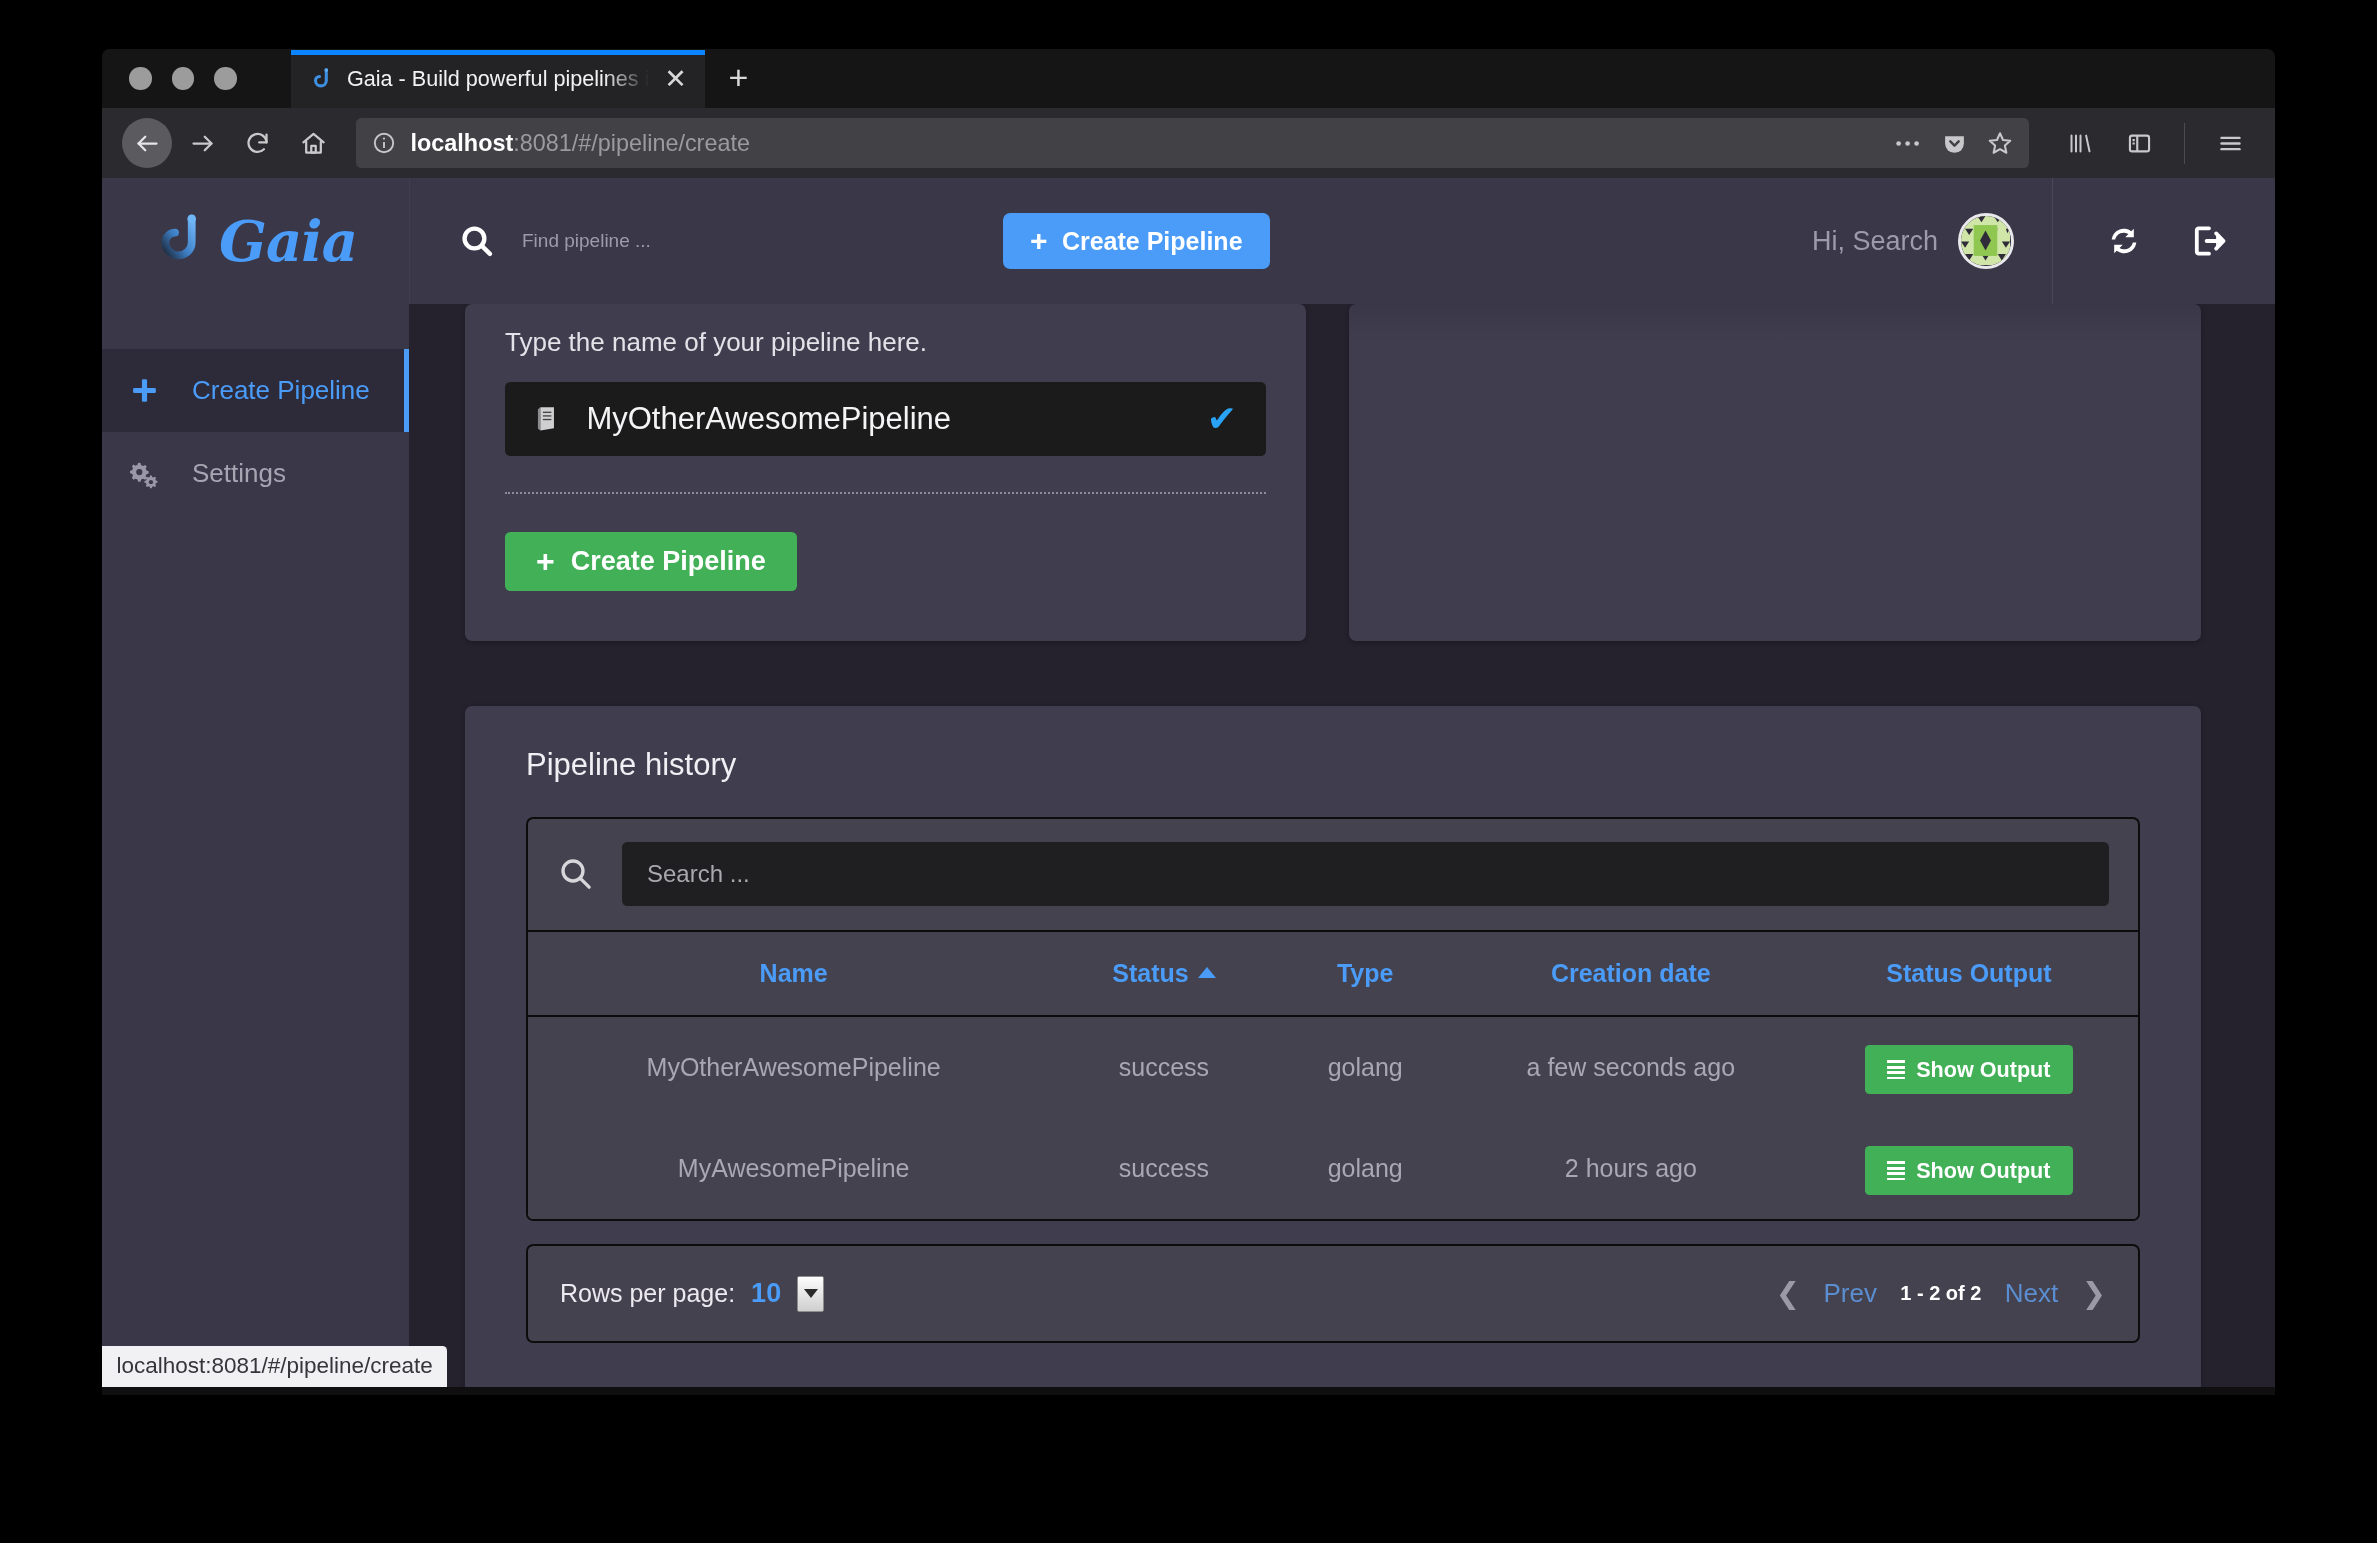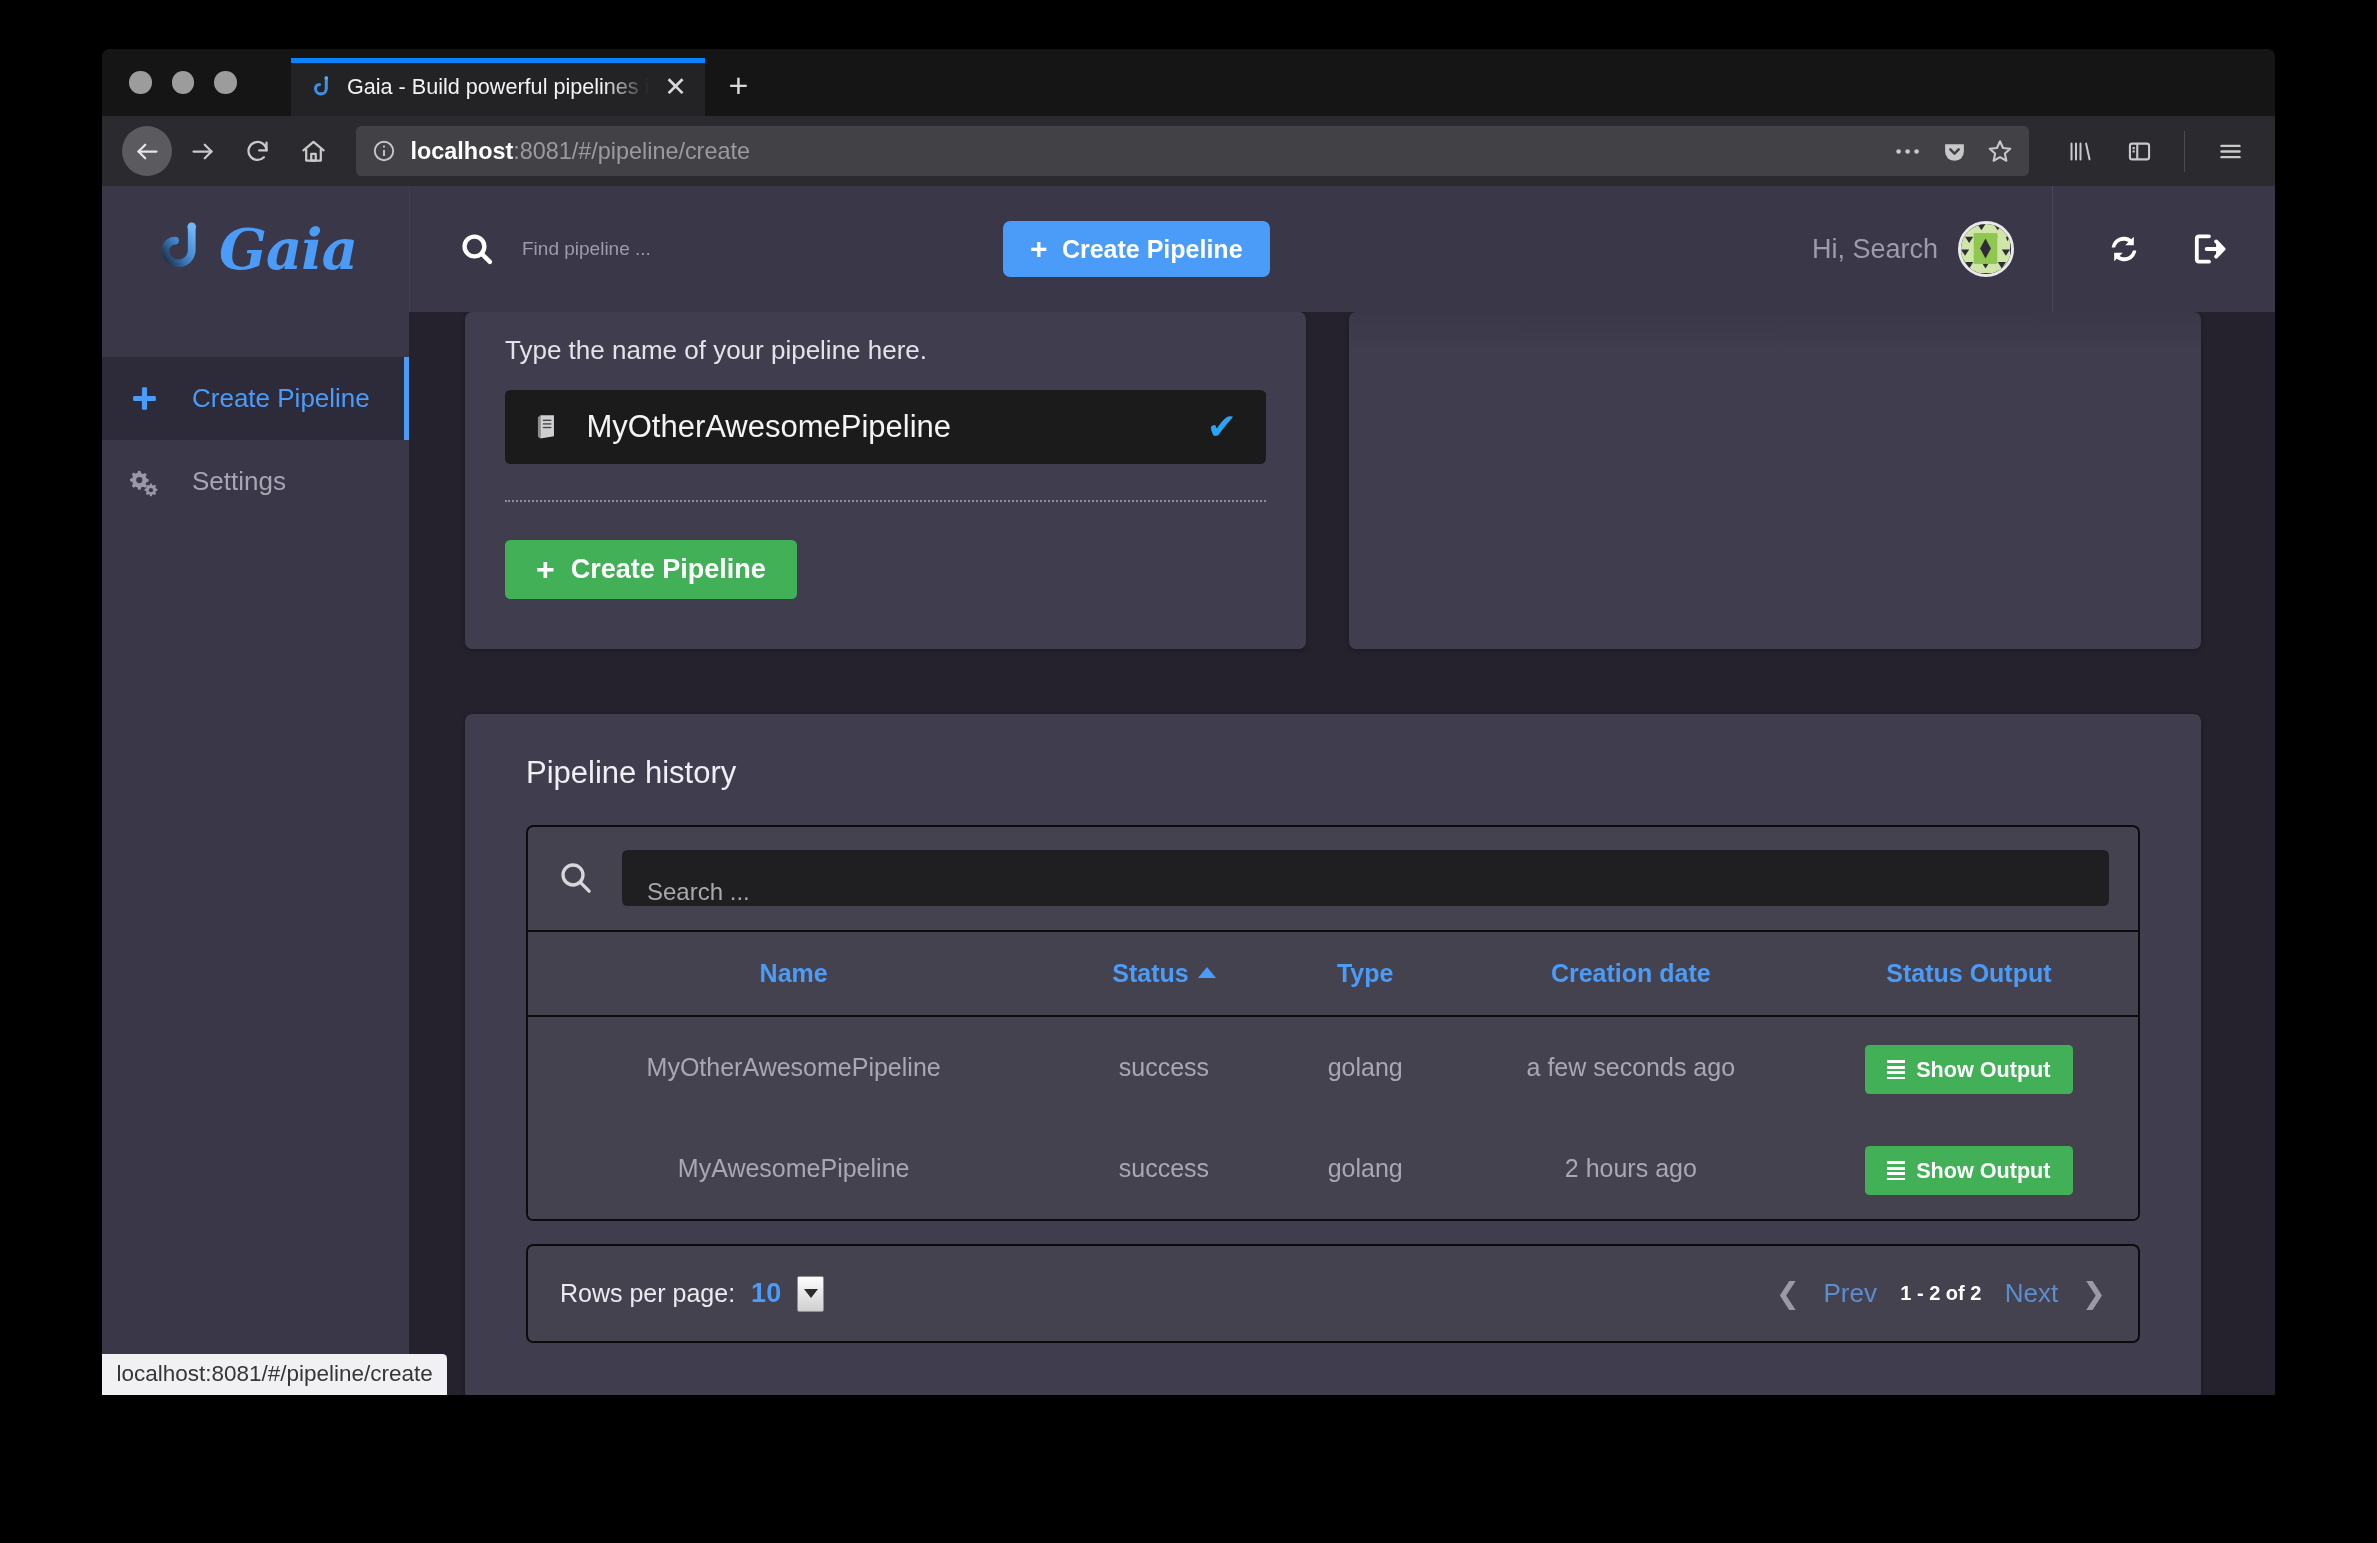--- a/index.html
+++ b/index.html
@@ -21,21 +21,21 @@
     height: 1346px;
     background: #100f10;
     border-radius: 8px 8px 0 0;
     overflow: hidden;
     box-shadow: 0 9px 36px rgba(0,0,0,0.6);
   }
 
   
   .tab-strip {
     position: relative;
-    height: 67px;
+    height: 59px;
     background: #151516;
     display: flex;
     align-items: flex-end;
   }
   .traffic-lights {
     width: 189px;
     height: 100%;
     display: flex;
     align-items: center;
     padding-left: 27px;
@@ -370,25 +370,25 @@
   .table-search-row {
     padding: 23.4px 29px;
     display: flex;
     align-items: center;
     gap: 27px;
     border-bottom: 2.7px solid #0c0c0c;
   }
   .table-search-row .ts-icon { color: #d7d6da; display: flex; }
   .table-search-input {
     flex: 1 1 auto;
-    height: 56px;
+    height: 64px;
     background: #1f1f22;
     border-radius: 5.4px;
     display: flex;
-    align-items: flex-end;
+    align-items: center;
     padding: 0 25px;
   }
   .table-search-input .ph { font-size: 24px; color: #a9a8ad; }
 
   table.pl-table {
     width: 100%;
     border-collapse: collapse;
     table-layout: fixed;
   }
   table.pl-table th {

